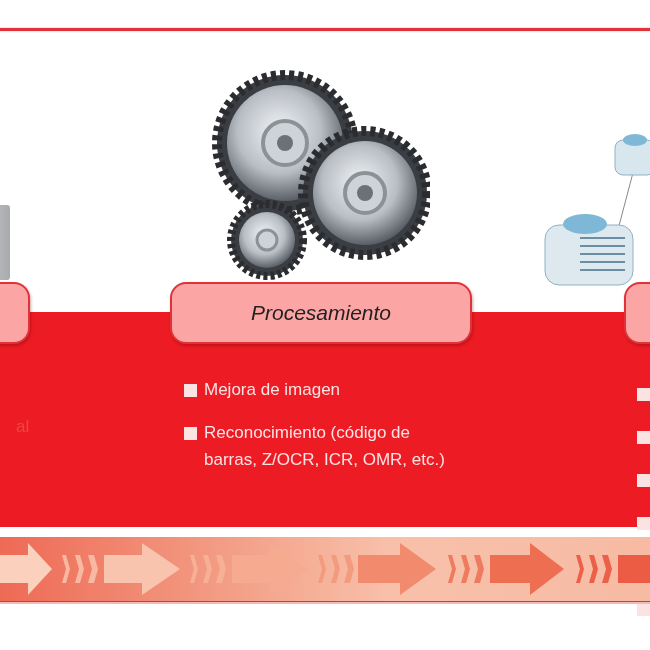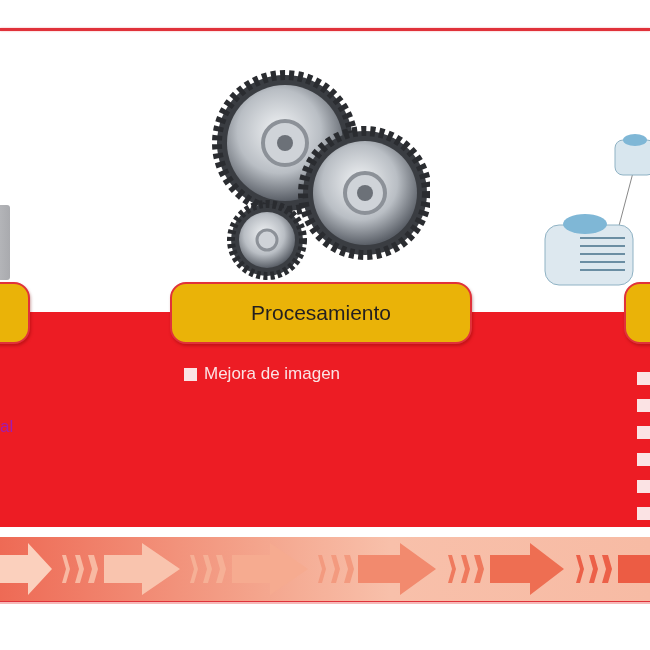--- a/index.html
+++ b/index.html
@@ -11,37 +11,37 @@
     .red-panel { position: absolute; left: 0; top: 312px; width: 650px; height: 215px; background: #ed1c24; }
     .arrow-band {
       position: absolute; left: 0; top: 537px; width: 650px; height: 64px;
       background: linear-gradient(90deg, #ee6a55 0%, #f4a58d 40%, #f8c0aa 60%, #f7bba4 100%);
       border-bottom: 2px solid #e0323a;
     }
     .arrow-band svg { position: absolute; left: 0; top: 0; }
     .bottom-line { position: absolute; left: 0; top: 602px; width: 650px; height: 2px; background: #f6b9b9; }
 
     .stage-label {
-      position: absolute; top: 282px; height: 58px; background: #eab308;
+      position: absolute; top: 282px; height: 58px; background: #fca5a5;
       border: 2px solid #e0323a; border-radius: 16px;
       box-shadow: 1px 2px 3px rgba(120,0,0,0.35);
       display: flex; align-items: center; justify-content: center;
-      font-size: 21px; color: #231f20; font-weight: normal;
+      font-size: 21px; color: #231f20; font-weight: normal; font-style: italic;
     }
     .stage-left { left: -40px; width: 66px; }
     .stage-mid { left: 170px; width: 298px; }
     .stage-right { left: 624px; width: 80px; }
 
     .bullets { position: absolute; margin: 0; padding: 0; list-style: none; color: #fbe3e4; font-size: 17px; line-height: 27px; }
-    .bullets li { position: relative; padding-left: 20px; }
+    .bullets li { position: relative; padding-left: 20px; margin-top: 16px; }
     .bullets .sq { position: absolute; left: 0; top: 8px; width: 13px; height: 13px; background: #fbe3e4; }
     .mid-bullets { left: 184px; top: 360px; width: 380px; }
     .right-bullets { left: 637px; top: 364px; }
     .right-bullets li { height: 27px; padding-left: 0; }
-    .left-text { position: absolute; left: 0; top: 417px; color: #a21caf; font-size: 17px; }
+    .left-text { position: absolute; left: 16px; top: 417px; color: #ef4444; font-size: 17px; }
 
     .img-box { position: absolute; }
     .doc-img { left: -20px; top: 205px; width: 30px; height: 75px; background: linear-gradient(90deg, #c8c9cc, #a9aaae); border-radius: 3px; }
     .gears { left: 205px; top: 65px; }
     .devices { left: 540px; top: 120px; }
   </style>
 </head>
 <body>
 
 <div class="top-line"></div>
@@ -103,20 +103,21 @@
 <div class="stage-label stage-left"></div>
 <div class="stage-label stage-mid">
   <span>Procesamiento</span>
 </div>
 <div class="stage-label stage-right"></div>
 
 <div class="left-text">al</div>
 
 <ul class="bullets mid-bullets">
   <li><span class="sq"></span><span>Mejora de imagen</span></li>
+  <li><span class="sq"></span><span>Reconocimiento (código de</span><br><span>barras, Z/OCR, ICR, OMR, etc.)</span></li>
 </ul>
 
 <ul class="bullets right-bullets">
   <li>
       <span class="sq"></span>
     </li>
   <li>
       <span class="sq"></span>
     </li>
   <li>

